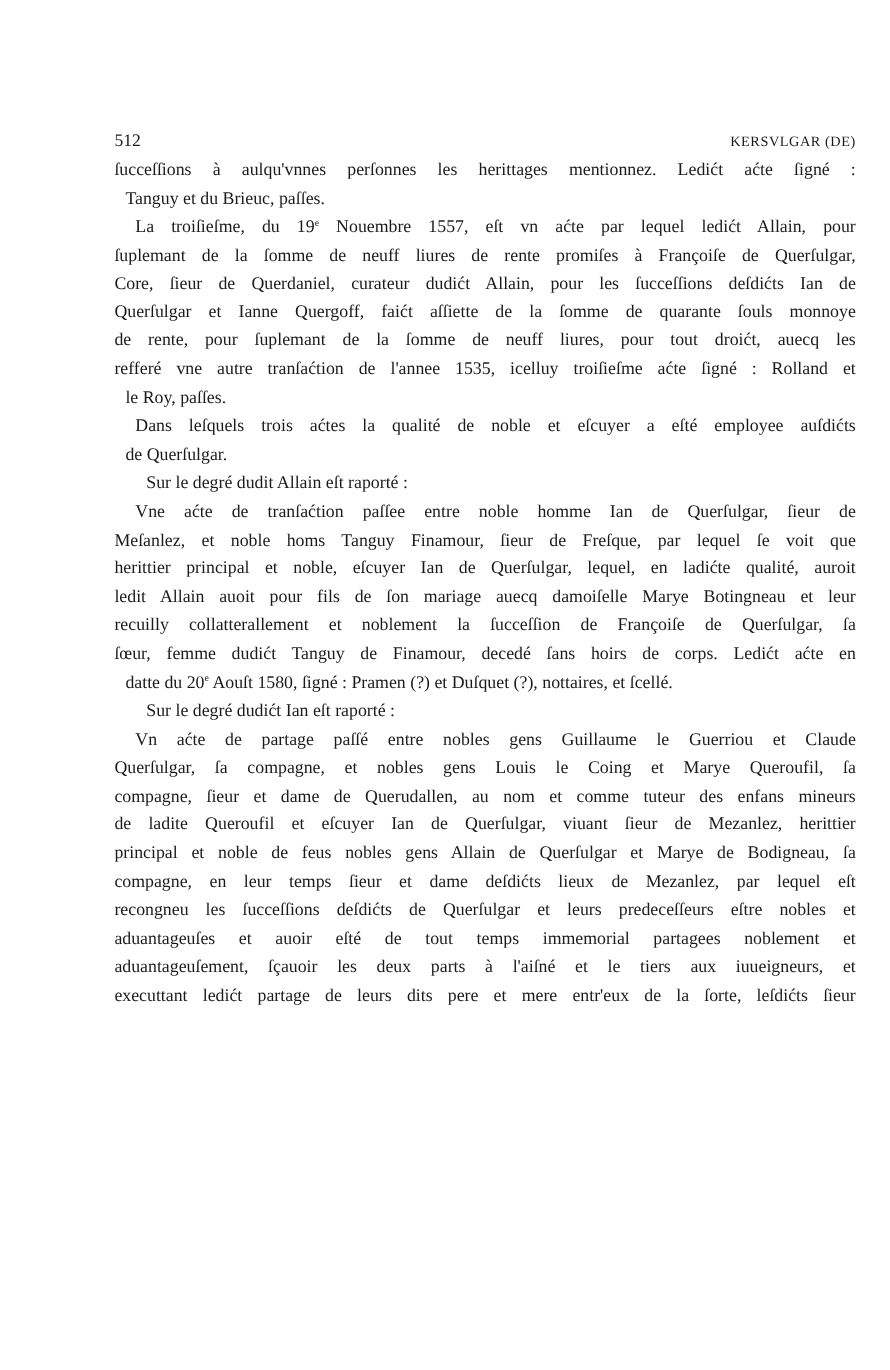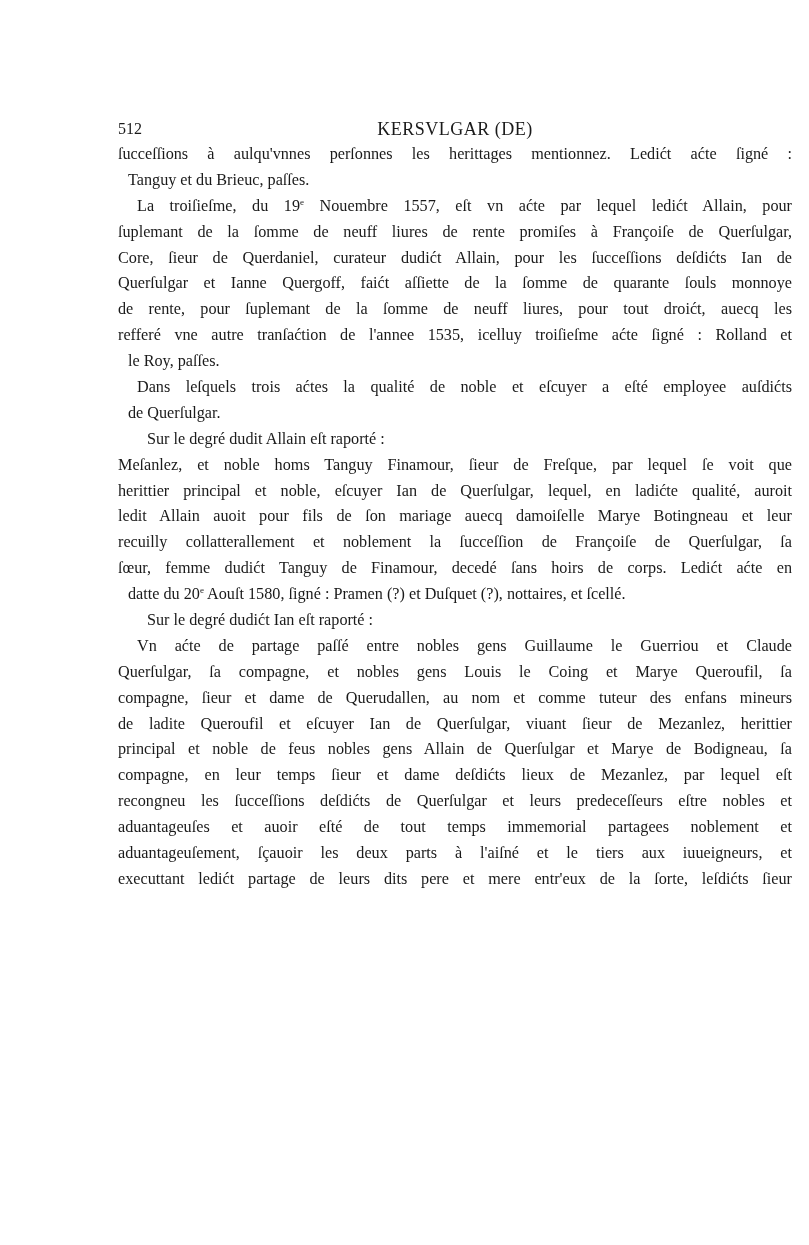--- a/index.html
+++ b/index.html
@@ -1,28 +1,28 @@
 <!DOCTYPE html>
 <html><head>
 <meta charset="utf-8">
 <style>
   html, body { margin: 0; padding: 0; background: #ffffff; }
   body { width: 809px; height: 1245px; position: relative; overflow: hidden; }
   .page {
-    position: absolute; left: 118px; top: 116px; width: 674px;
+    position: absolute; left: 104px; top: 116px; width: 674px;
     font-family: "Liberation Serif", "DejaVu Serif", serif;
     color: #1a1a1a;
   }
   .running-head {
     position: relative; height: 26px; font-size: 16px; line-height: 26px;
   }
   .folio { position: absolute; left: 0; top: 0; font-size: 16px; }
   .head-title {
-    position: absolute; left: 0; right: 0; text-align: center;
-    font-size: 18px; letter-spacing: 0.5px; top: 0;
+    position: absolute; left: 0; right: 0; text-align: right;
+    font-size: 13px; letter-spacing: 0.5px; top: 0;
   }
   .line {
     display: block; height: 25.9px; line-height: 25.9px;
     font-size: 16.2px; white-space: nowrap;
     text-align: justify; text-align-last: justify;
   }
   .line.last { text-align-last: left; margin-left: 10px; }
   .line.indent { padding-left: 19px; }
   sup { font-size: 9px; vertical-align: 6px; line-height: 0; }
 </style>
@@ -40,20 +40,21 @@
       <span class="line indent">La troiſieſme, du 19<sup>e</sup> Nouembre 1557, eſt vn aćte par lequel ledićt Allain, pour</span>
       <span class="line">ſuplemant de la ſomme de neuff liures de rente promiſes à Françoiſe de Querſulgar,</span>
       <span class="line">Core, ſieur de Querdaniel, curateur dudićt Allain, pour les ſucceſſions deſdićts Ian de</span>
       <span class="line">Querſulgar et Ianne Quergoff, faićt aſſiette de la ſomme de quarante ſouls monnoye</span>
       <span class="line">de rente, pour ſuplemant de la ſomme de neuff liures, pour tout droićt, auecq les</span>
       <span class="line">refferé vne autre tranſaćtion de l'annee 1535, icelluy troiſieſme aćte ſigné : Rolland et</span>
       <span class="line last">le Roy, paſſes.</span>
       <span class="line indent">Dans leſquels trois aćtes la qualité de noble et eſcuyer a eſté employee auſdićts</span>
       <span class="line last">de Querſulgar.</span>
       <span class="line indent last">Sur le degré dudit Allain eſt raporté :</span>
+      <span class="line indent">Vne aćte de tranſaćtion paſſee entre noble homme Ian de Querſulgar, ſieur de</span>
       <span class="line">Meſanlez, et noble homs Tanguy Finamour, ſieur de Freſque, par lequel ſe voit que</span>
       <span class="line">herittier principal et noble, eſcuyer Ian de Querſulgar, lequel, en ladićte qualité, auroit</span>
       <span class="line">ledit Allain auoit pour fils de ſon mariage auecq damoiſelle Marye Botingneau et leur</span>
       <span class="line">recuilly collatterallement et noblement la ſucceſſion de Françoiſe de Querſulgar, ſa</span>
       <span class="line">ſœur, femme dudićt Tanguy de Finamour, decedé ſans hoirs de corps. Ledićt aćte en</span>
       <span class="line last">datte du 20<sup>e</sup> Aouſt 1580, ſigné : Pramen (?) et Duſquet (?), nottaires, et ſcellé.</span>
       <span class="line indent last">Sur le degré dudićt Ian eſt raporté :</span>
       <span class="line indent">Vn aćte de partage paſſé entre nobles gens Guillaume le Guerriou et Claude</span>
       <span class="line">Querſulgar, ſa compagne, et nobles gens Louis le Coing et Marye Queroufil, ſa</span>
       <span class="line">compagne, ſieur et dame de Querudallen, au nom et comme tuteur des enfans mineurs</span>

